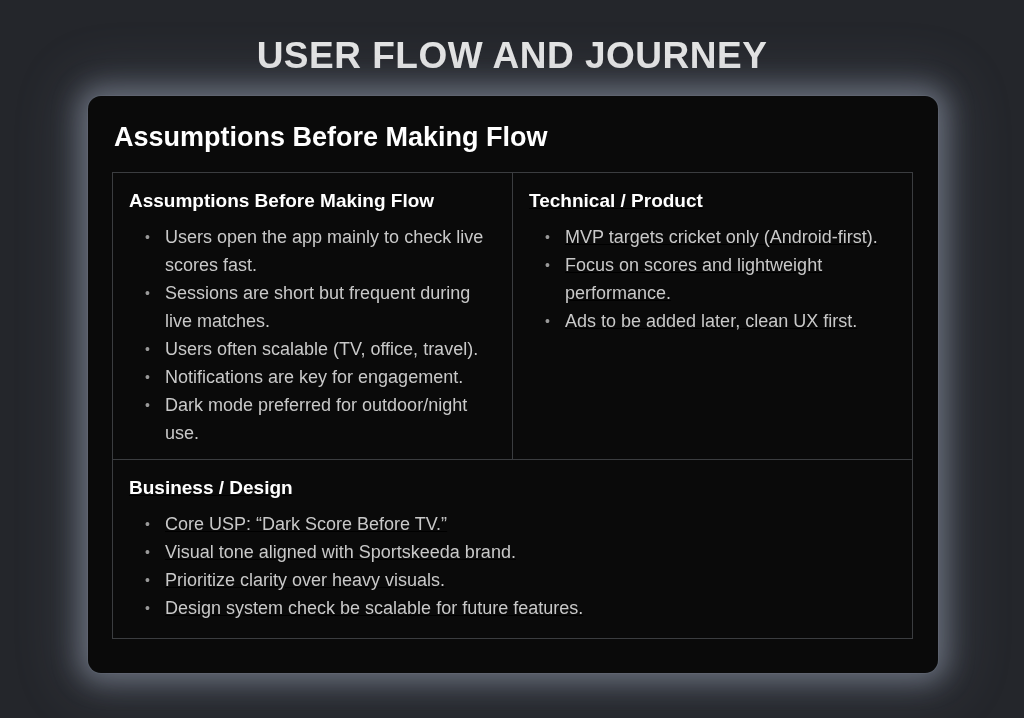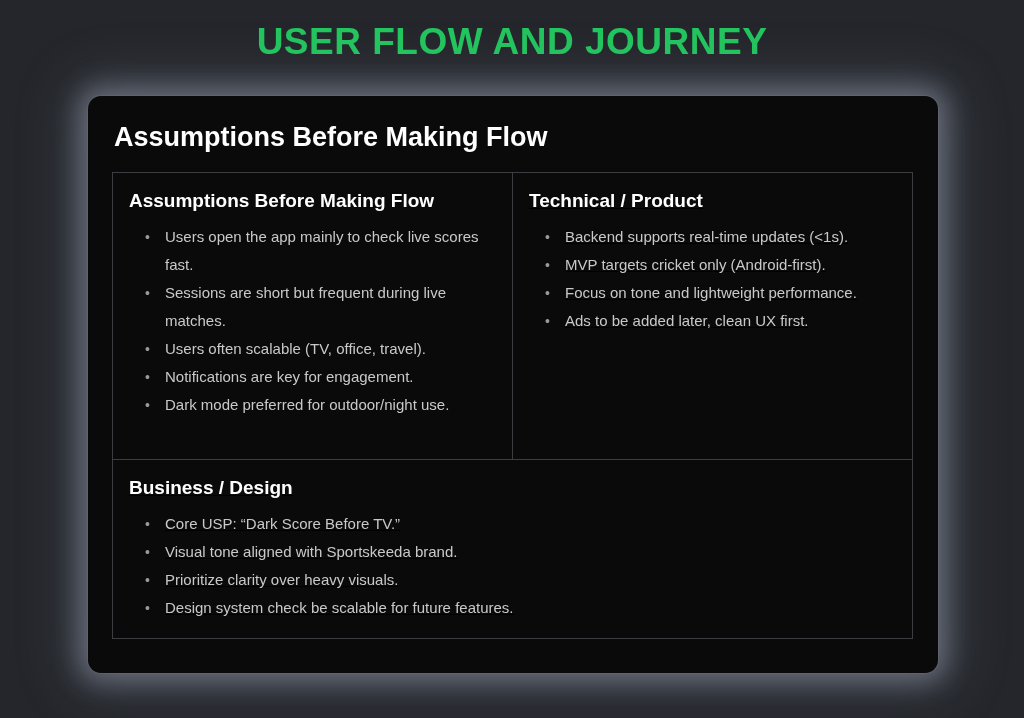--- a/index.html
+++ b/index.html
@@ -12,25 +12,25 @@
 
   body {
     background: #24262b;
     font-family: "Liberation Sans", sans-serif;
     position: relative;
   }
 
   
   .page-title {
     position: absolute;
-    top: 20px;
+    top: 34px;
     left: 0;
     width: 1024px;
     text-align: center;
-    color: #22c55e;
+    color: #e5e5e5;
     font-size: 37px;
     font-weight: bold;
     letter-spacing: 0.5px;
     line-height: 44px;
     white-space: nowrap;
   }
 
   
   .card {
     position: absolute;
@@ -92,21 +92,21 @@
   }
 
   ul.bullets {
     list-style: none;
     padding-left: 14px;
   }
 
   ul.bullets li {
     position: relative;
     color: #c9c9c9;
-    font-size: 15px;
+    font-size: 18px;
     line-height: 28px;
     padding-left: 24px;
     margin-bottom: 0;
   }
 
   ul.bullets li::before {
     content: "\2022";
     position: absolute;
     left: 4px;
     top: 0;
@@ -135,23 +135,22 @@
           <li>Sessions are short but frequent during live matches.</li>
           <li>Users often scalable (TV, office, travel).</li>
           <li>Notifications are key for engagement.</li>
           <li>Dark mode preferred for outdoor/night use.</li>
         </ul>
       </div>
 
       <div class="cell cell-half cell-top-right">
         <div class="section-heading">Technical / Product</div>
         <ul class="bullets">
-          <li>Backend supports real-time updates (&lt;1s).</li>
           <li>MVP targets cricket only (Android-first).</li>
-          <li>Focus on tone and lightweight performance.</li>
+          <li>Focus on scores and lightweight performance.</li>
           <li>Ads to be added later, clean UX first.</li>
         </ul>
       </div>
 
     </div>
 
     <div class="grid-row">
 
       <div class="cell cell-full">
         <div class="section-heading">Business / Design</div>

